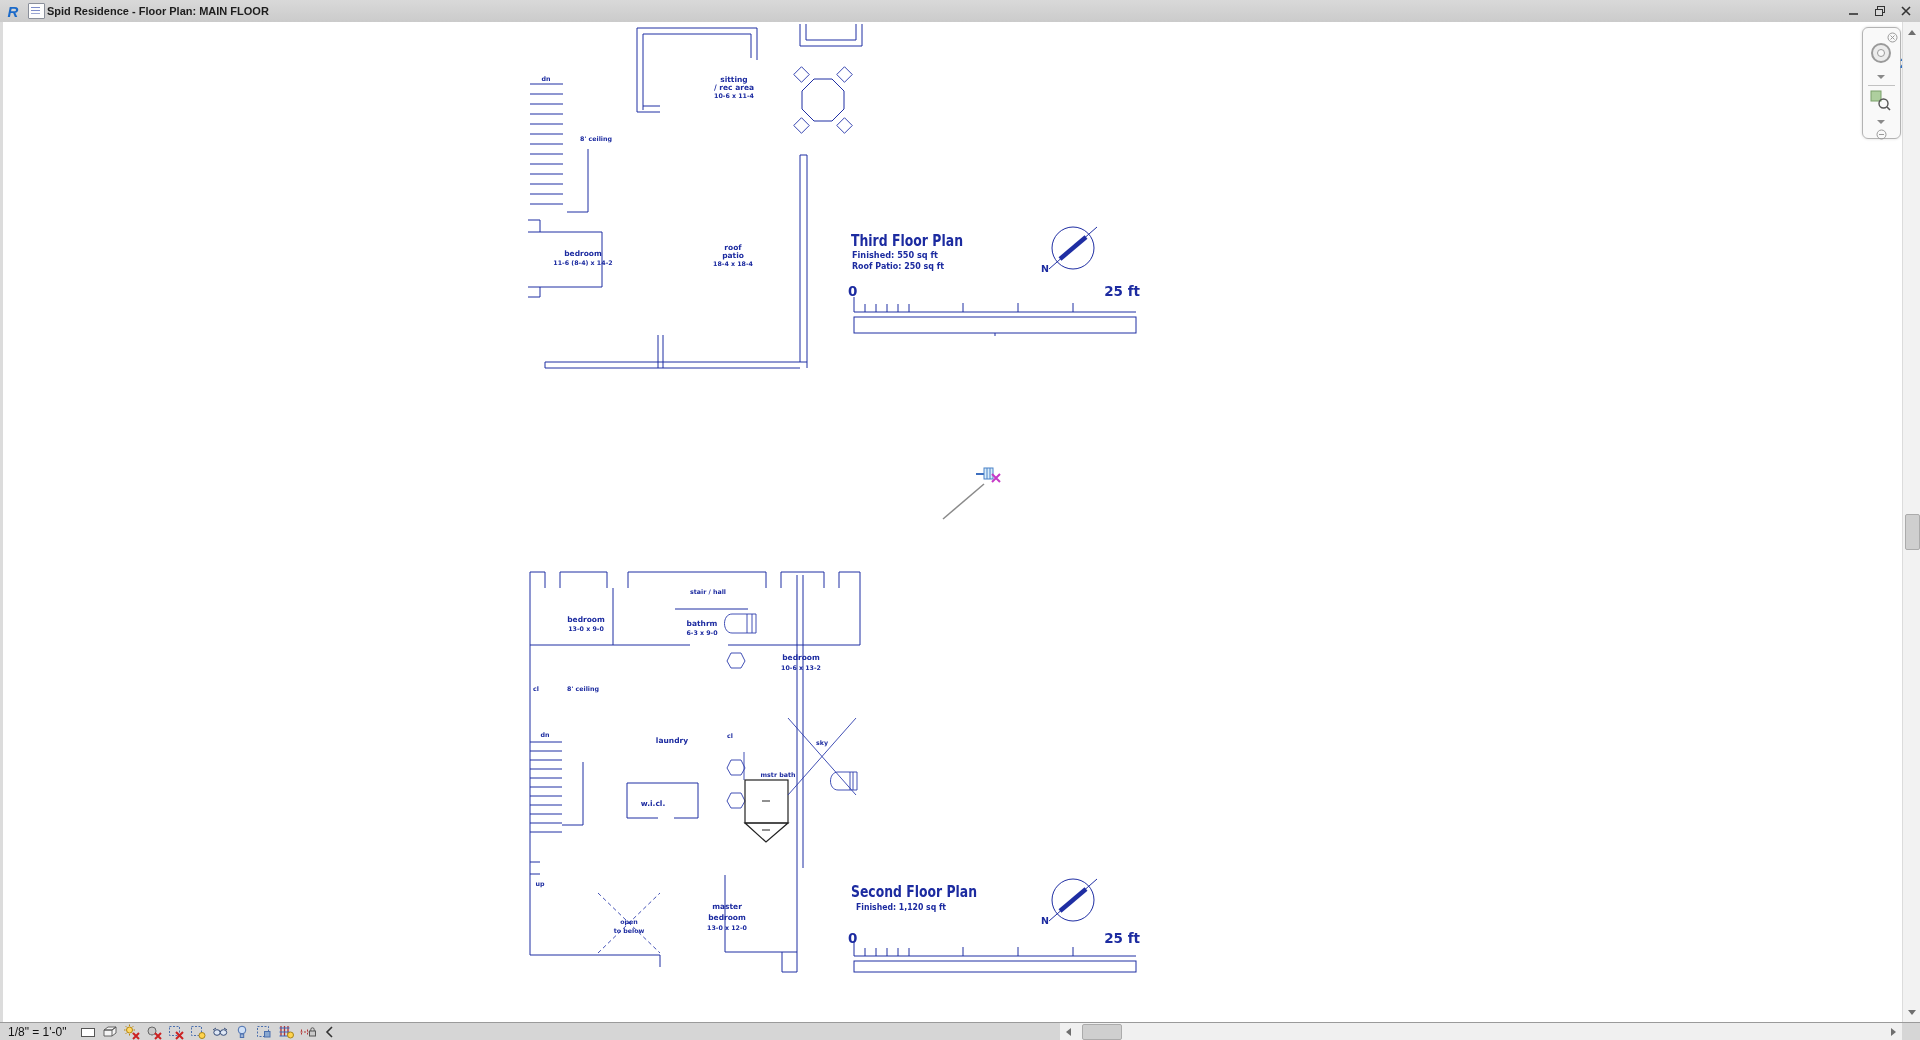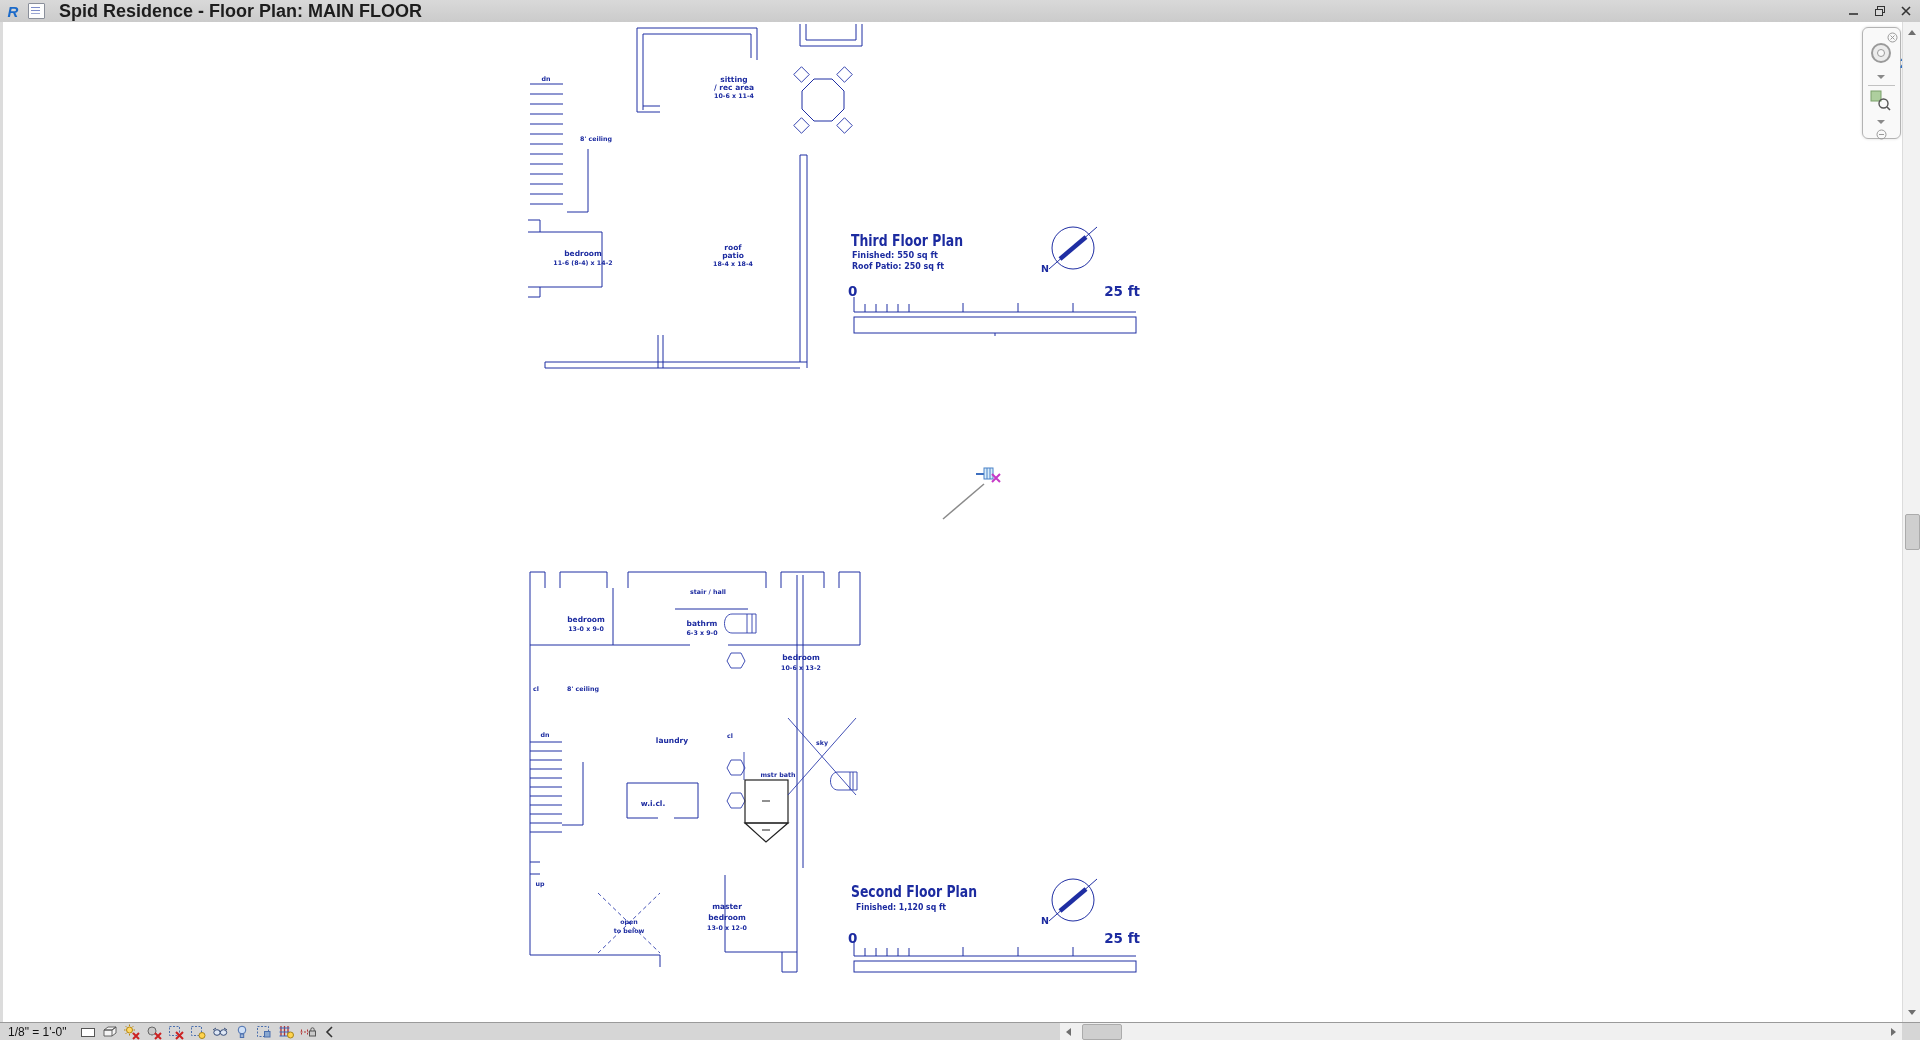--- a/index.html
+++ b/index.html
@@ -7,21 +7,21 @@
        font-family:"Liberation Sans",sans-serif;}
   
   .titlebar{position:absolute;left:0;top:0;width:1920px;height:22px;
     background:linear-gradient(#d9d9d9,#cbcbcb);border-bottom:1px solid #9a9a9a;
     display:flex;align-items:center;}
   .revit-logo{width:18px;height:18px;margin-left:4px;font-weight:bold;font-style:italic;
     font-size:15px;color:#1b6ac9;display:flex;align-items:center;justify-content:center;}
   .doc-icon{width:15px;height:14px;margin-left:6px;background:#fdfdfd;border:1px solid #8a8f9a;
     position:relative;border-radius:1px;}
   .doc-icon:before{content:"";position:absolute;left:2px;top:3px;width:9px;height:1px;background:#7d8cc9;box-shadow:0 3px 0 #7d8cc9,0 6px 0 #9aa6d2;}
-  .title-text{margin-left:14px;font-size:18px;font-weight:bold;color:#1d1d1d;}
+  .title-text{margin-left:2px;font-size:11px;font-weight:bold;color:#1d1d1d;}
   .winbtns{position:absolute;right:4px;top:0;height:22px;display:flex;align-items:center;gap:6px;}
   .winbtn{width:20px;height:18px;display:flex;align-items:center;justify-content:center;}
   
   .canvas{position:absolute;left:0;top:22px;width:1920px;height:1000px;background:#ffffff;}
   .left-strip{position:absolute;left:0;top:22px;width:3px;height:1000px;background:#dcdcdc;}
   svg text{font-family:"DejaVu Sans",sans-serif;font-weight:bold;fill:#1c2ba0;}
   .t6{font-size:6.3px;} .t7{font-size:7.5px;} .t8{font-size:8.2px;}
   .t9{font-size:9.5px;} .t13{font-size:13.5px;} .t15{font-size:15.5px;}
   .ln{stroke:#1f2ea3;stroke-width:1;fill:none;}
   .lnthin{stroke:#2c3cad;stroke-width:0.9;fill:none;}

